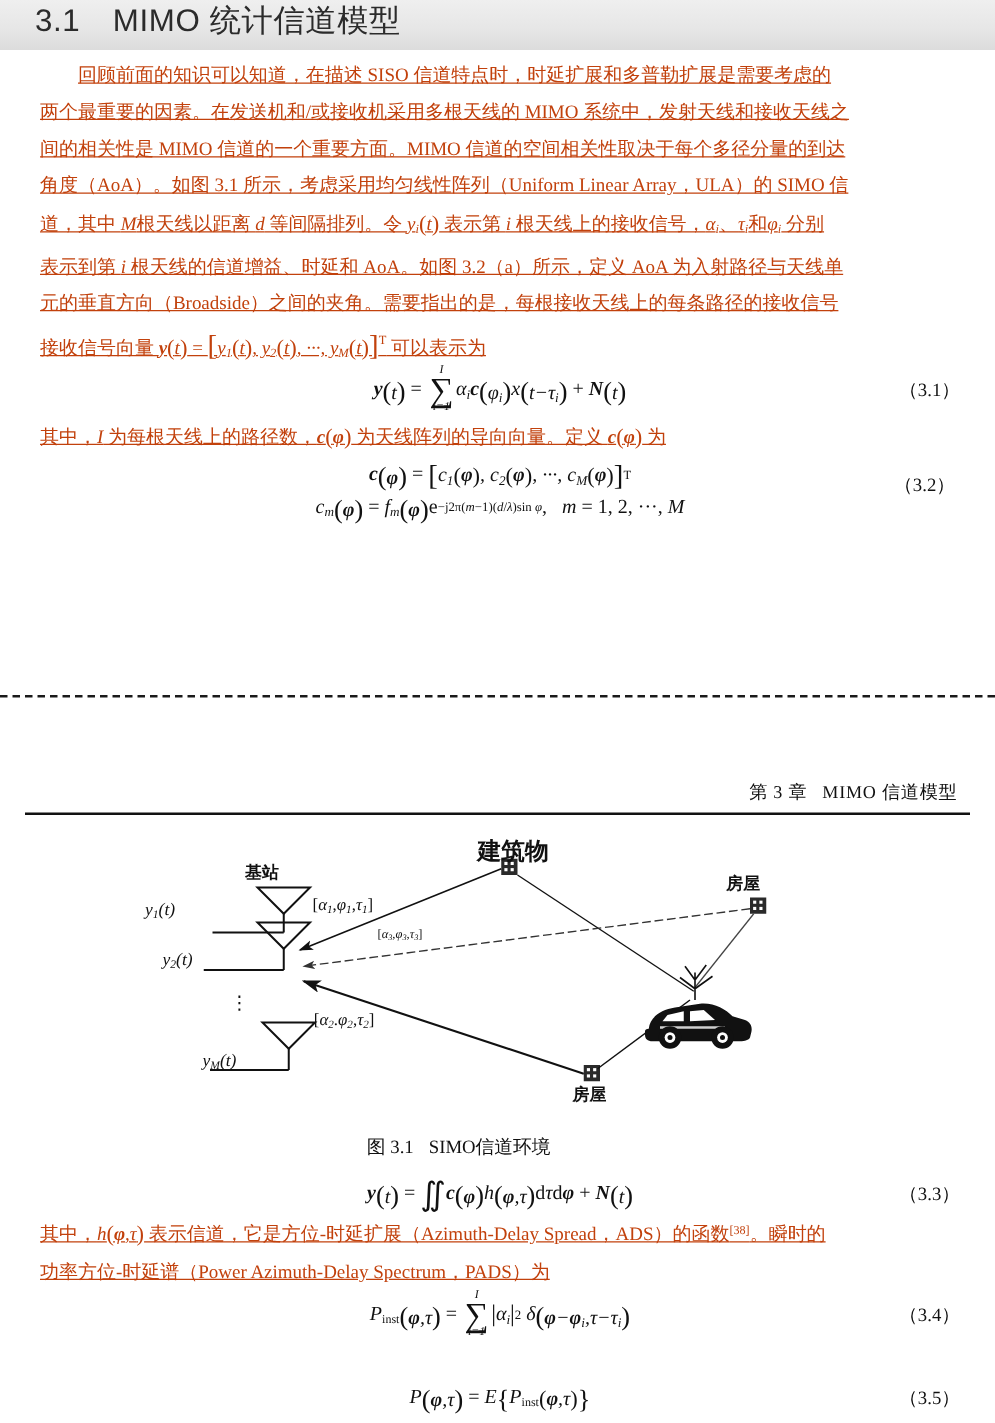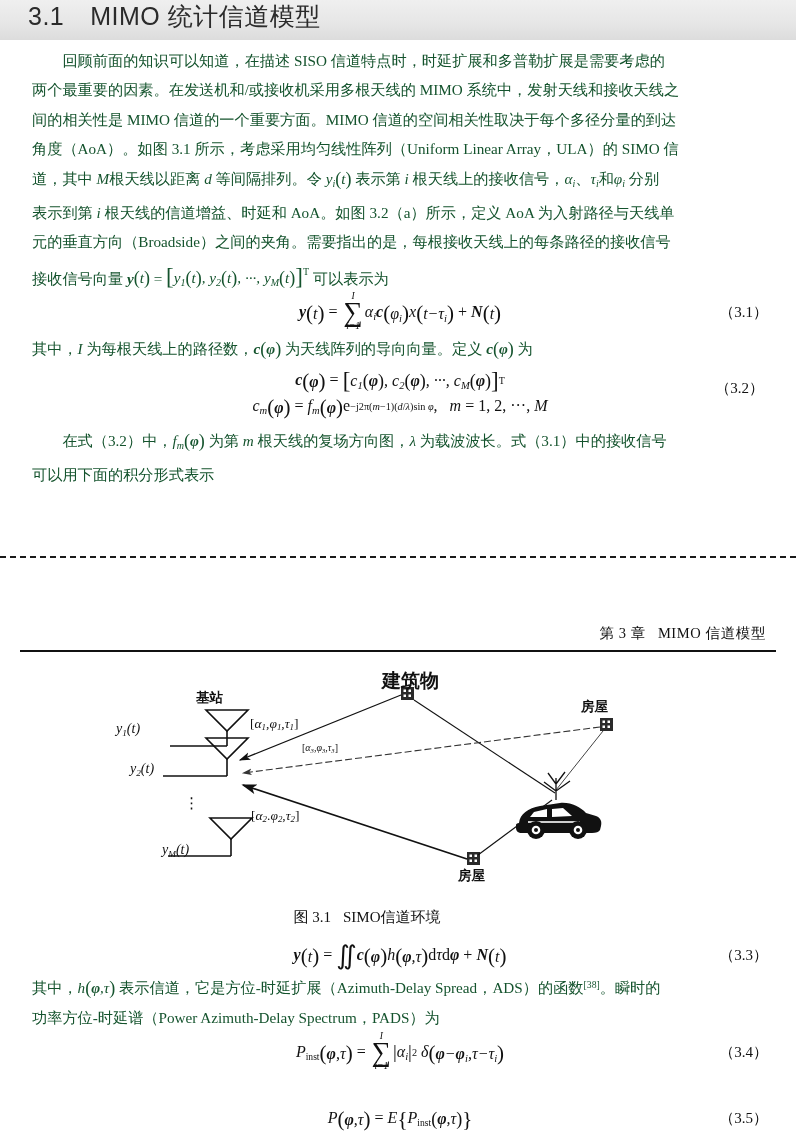--- a/index.html
+++ b/index.html
@@ -45,21 +45,22 @@
 
   
   .body-block {
     position: absolute;
     left: 32px;
     width: 736px;
     font-size: 15.2px;
     line-height: 29.4px;
     text-align: justify;
     text-justify: inter-ideograph;
-    color: #14532d;
+    color: #c2410c;
+    text-decoration: underline;
   }
   .nowrapline { white-space: nowrap; }
 
   
   i, .mi { font-style: italic; font-family: "Liberation Serif", serif; }
   .mb { font-weight: bold; font-style: italic; }
   .up { font-style: normal; }
   sub { font-size: 0.66em; vertical-align: -0.28em; font-style: italic;}
   sup { font-size: 0.64em; vertical-align: 0.55em; }
 
@@ -223,28 +224,20 @@
         <span class="up">e</span>
         <sup style="font-style:normal;">−j2π(<i>m</i>−1)(<i>d</i>/<i>λ</i>)sin <i>φ</i></sup>
         <span class="up">,&nbsp;&nbsp;&nbsp;</span>
         <i>m</i>
         <span class="up">&nbsp;=&nbsp;1, 2, ···,&nbsp;</span>
         <i>M</i>
     </span>
   </div>
   <span class="eq-num" style="top:379px; right:32px; position:absolute;">（3.2）</span>
 
-  <div class="body-block" style="top:426px;">
-    <div class="nowrapline" style="text-indent:2em;">
-      <span>在式（3.2）中，</span><i>f<sub>m</sub><span class="brk sm">(</span><span class="mb">φ</span><span class="brk sm">)</span></i><span> 为第 </span><i>m</i><span> 根天线的复场方向图，</span><i>λ</i><span> 为载波波长。式（3.1）中的接收信号</span>
-    </div>
-    <div class="nowrapline">
-      <span>可以用下面的积分形式表示</span>
-    </div>
-  </div>
 
   <div class="page-split" style="top:556px;"></div>
 
   <div class="run-head" style="top:624px;">
     <span>第 3 章</span><span class="cap-gap"></span><span>MIMO 信道模型</span>
   </div>
   <div class="run-rule" style="top:650px;"></div>
 
   <div class="figure">
     <svg width="796" height="245" viewBox="0 0 796 245" xmlns="http://www.w3.org/2000/svg">

